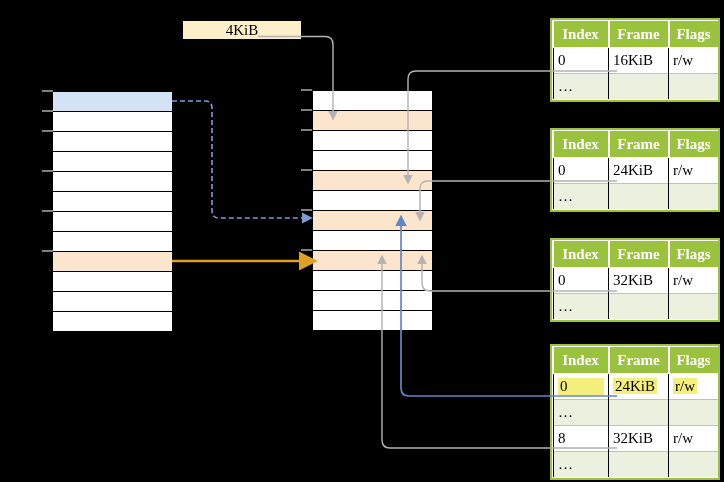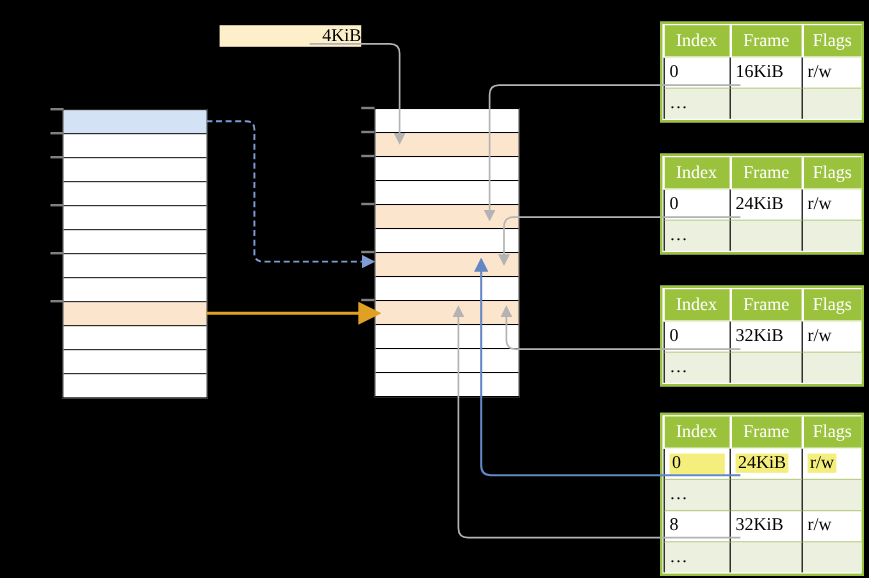--- a/index.html
+++ b/index.html
@@ -3,37 +3,37 @@
 <meta charset="utf-8">
 <style>
   html,body{margin:0;padding:0;}
   body{background:#000;width:724px;height:482px;overflow:hidden;
        font-family:"Liberation Serif","DejaVu Serif",serif;}
   .canvas{position:relative;width:724px;height:482px;background:var(--background);}
 
   
   .size-label{position:absolute;left:183px;top:21px;width:118px;height:18px;
     background:var(--label_cream);color:#000;font-size:15px;line-height:18px;
-    text-align:right;}
+    text-align:center;}
 
   
   .mem-col{position:absolute;width:119px;border:1px solid #000;background:#fff;}
   .mem-col .row{height:19px;border-bottom:1px solid #000;background:#fff;}
   .mem-col .row:last-child{border-bottom:none;}
   .row.blue{background:var(--page_blue);}
   .row.orange{background:var(--page_orange);}
   #vm-col{left:52px;top:91px;}
   #pm-col{left:312px;top:90px;}
   .tick{position:absolute;width:11px;height:2px;background:var(--tick_gray);}
 
   
   .ptable{position:absolute;left:550px;width:164px;border:2px solid var(--table_header_green);
     background:#fff;padding:1px;}
   .ptable table{border-collapse:collapse;width:100%;table-layout:fixed;}
-  .ptable th{background:var(--table_header_green);color:#fff;font-weight:normal;
+  .ptable th{background:var(--table_header_green);color:#fff;font-weight:bold;
     font-size:15px;height:26px;text-align:center;border-left:2px solid #fff;
     border-bottom:1px solid #fff;padding:0;}
   .ptable th:first-child{border-left:none;}
   .ptable td{font-size:15px;height:25px;padding:0 0 0 4px;color:#000;
     border-left:1px solid #000;border-top:1px solid #bccf8a;vertical-align:middle;}
   .ptable tr.green td{background:var(--table_row_alt_green);}
   .col-index{width:55px;} .col-frame{width:60px;} .col-flags{width:49px;}
   .hl{background:var(--highlight_yellow);padding:0 2px;}
   .hl-wide{display:inline-block;min-width:42px;}
 

